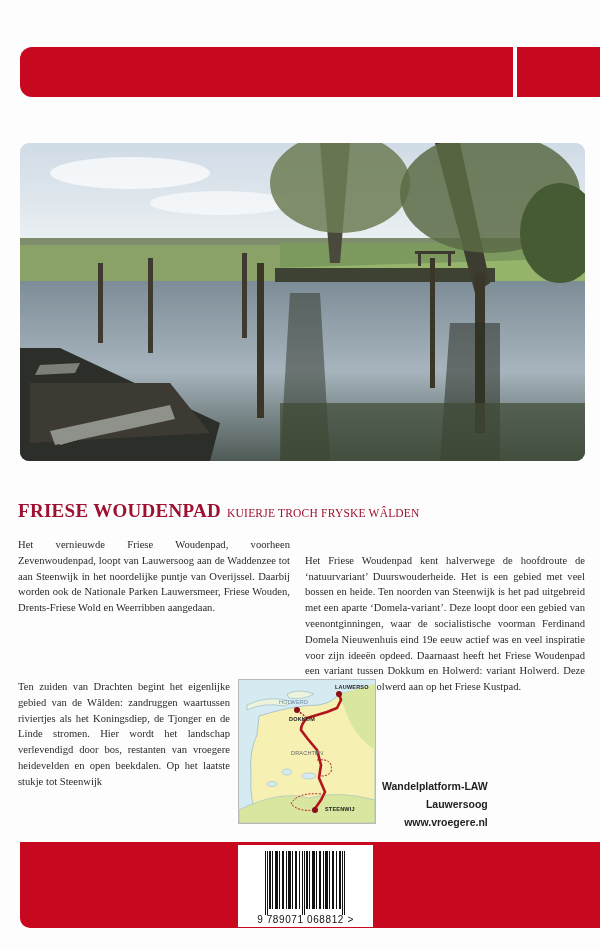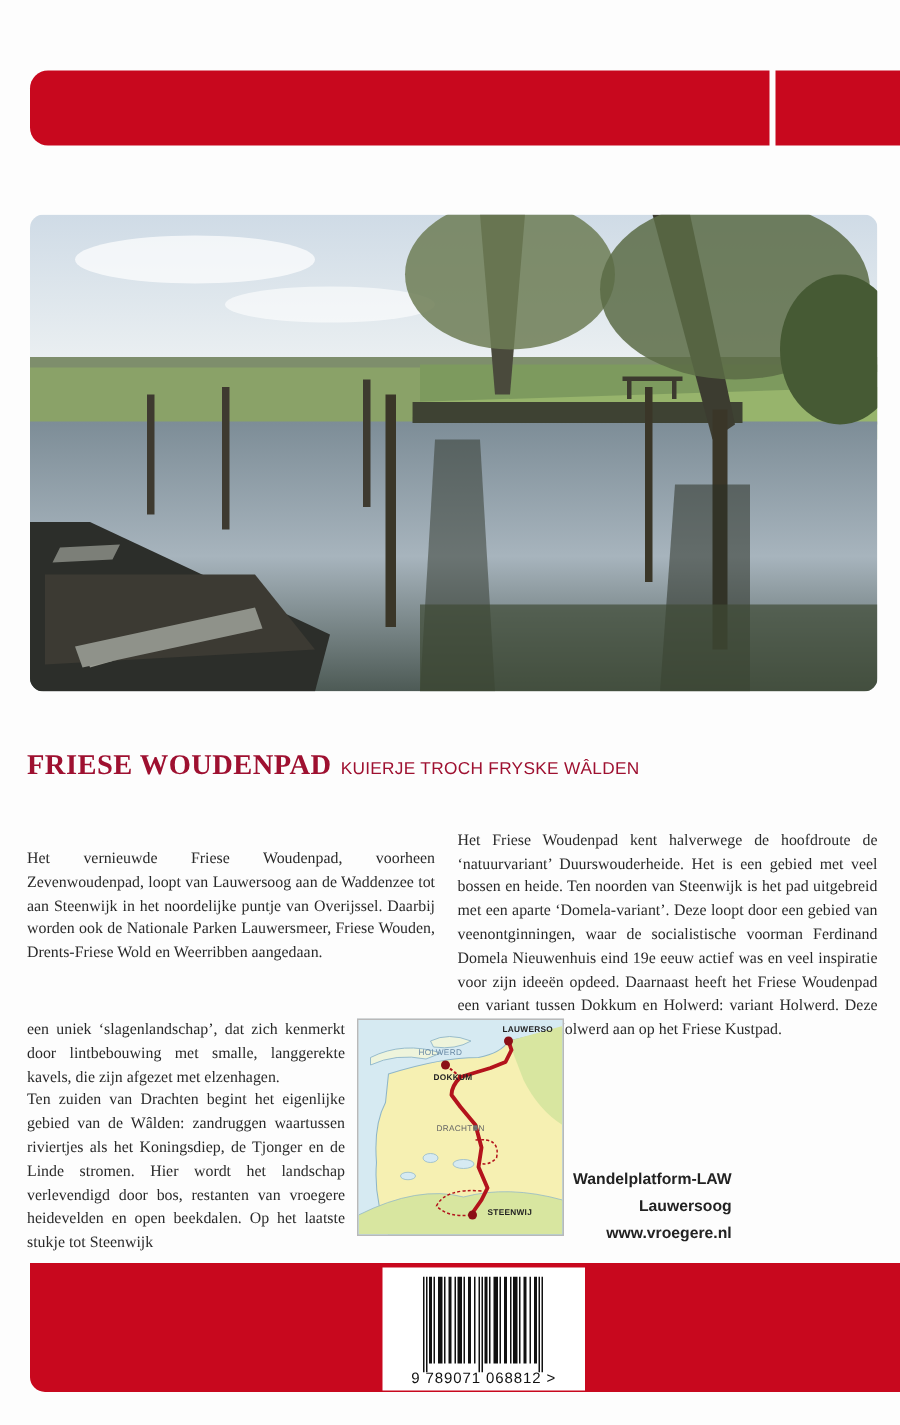--- a/index.html
+++ b/index.html
@@ -4,30 +4,30 @@
 <style>
   html, body { margin:0; padding:0; }
   body { width:600px; height:950px; background:#fdfdfd; position:relative; overflow:hidden; font-family:"Liberation Sans", sans-serif; color:#2a2a2a; }
   .abs { position:absolute; }
   .topbar-main { left:20px; top:47px; width:493px; height:50px; background:#c8081e; border-radius:12px 0 0 12px; }
   .topbar-side { left:517px; top:47px; width:83px; height:50px; background:#c8081e; }
   .photo { left:20px; top:143px; width:565px; height:318px; border-radius:9px; overflow:hidden; }
   .photo svg { display:block; }
   .title { left:18px; top:500px; white-space:nowrap; }
   .title-main { font-family:Liberation Serif, serif; font-weight:bold; font-size:19px; color:#9e1030; letter-spacing:0.3px; }
-  .title-sub { font-family:Liberation Sans, sans-serif; font-size:11.5px; color:#9e1030; margin-left:6px; letter-spacing:0.2px; }
+  .title-sub { font-family:Liberation Serif, serif; font-size:11.5px; color:#9e1030; margin-left:6px; letter-spacing:0.2px; }
   .para { font-family:"Liberation Serif", serif; font-size:10.6px; line-height:15.8px; color:#2a2a2a; text-align:justify; margin:0; }
-  .col-left-top { left:18px; top:537px; width:272px;margin-top:28px; }
+  .col-left-top { left:18px; top:537px; width:272px; }
   .col-left-bottom { left:18px; top:679px; width:212px; }
   .col-right { left:305px; top:537px; width:280px; }
   .gap { height:15.8px; }
   .publisher { left:382px; top:777px; font-family:"Liberation Sans", sans-serif; font-weight:bold; font-size:10.5px; line-height:18px; color:#222;text-align:right; }
   .map { left:238px; top:679px; width:136px; height:143px; border:1px solid #b9b9b9; background:#dcecf2; overflow:hidden; }
   .bottombar { left:20px; top:842px; width:580px; height:86px; background:#c8081e; border-radius:0 0 0 10px; }
-  .barcode-box { left:238px; top:845px; width:135px; height:82px; background:#ffffff;margin-left:17px; }
+  .barcode-box { left:238px; top:845px; width:135px; height:82px; background:#ffffff; }
   .barcode-bars { position:absolute; left:27px; top:6px; width:80px; height:64px; }
   .barcode-num { position:absolute; left:0; width:135px; bottom:2px; text-align:center; font-family:"Liberation Sans", sans-serif; font-size:10px; color:#111; letter-spacing:0.6px; }
   .maplabel { position:absolute; font-family:"Liberation Sans", sans-serif; font-size:5.5px; font-weight:bold; color:#222; letter-spacing:0.2px; }
   .maplabel.light { color:#6a8aa6; font-weight:normal; }
   .maplabel.gray { color:#666; font-weight:normal; }
 </style>
 </head>
 <body>
 
 <div class="abs topbar-main"></div>
@@ -82,21 +82,20 @@
 
 <div class="abs title">
   <span class="title-main">FRIESE WOUDENPAD</span><span class="title-sub">KUIERJE TROCH FRYSKE WÂLDEN</span>
 </div>
 
 <div class="abs col-left-top">
   <p class="para">Het vernieuwde Friese Woudenpad, voorheen Zevenwoudenpad, loopt van Lauwersoog aan de Waddenzee tot aan Steenwijk in het noordelijke puntje van Overijssel. Daarbij worden ook de Nationale Parken Lauwersmeer, Friese Wouden, Drents-Friese Wold en Weerribben aangedaan.</p>
 </div>
 
 <div class="abs col-left-bottom">
-  <p class="para">een uniek ‘slagenlandschap’, dat zich kenmerkt door lintbebouwing met smalle, langgerekte kavels, die zijn afgezet met elzenhagen.</p>
   <p class="para">Ten zuiden van Drachten begint het eigenlijke gebied van de Wâlden: zandruggen waartussen riviertjes als het Koningsdiep, de Tjonger en de Linde stromen. Hier wordt het landschap verlevendigd door bos, restanten van vroegere heidevelden en open beekdalen. Op het laatste stukje tot Steenwijk</p>
 </div>
 
 <div class="abs col-right">
   <div class="gap"></div>
   <p class="para">Het Friese Woudenpad kent halverwege de hoofdroute de ‘natuurvariant’ Duurswouderheide. Het is een gebied met veel bossen en heide. Ten noorden van Steenwijk is het pad uitgebreid met een aparte ‘Domela-variant’. Deze loopt door een gebied van veenontginningen, waar de socialistische voorman Ferdinand Domela Nieuwenhuis eind 19e eeuw actief was en veel inspiratie voor zijn ideeën opdeed. Daarnaast heeft het Friese Woudenpad een variant tussen Dokkum en Holwerd: variant Holwerd. Deze variant sluit in Holwerd aan op het Friese Kustpad.</p>
 </div>
 
 <div class="abs publisher">
   <div>Wandelplatform-LAW</div>

